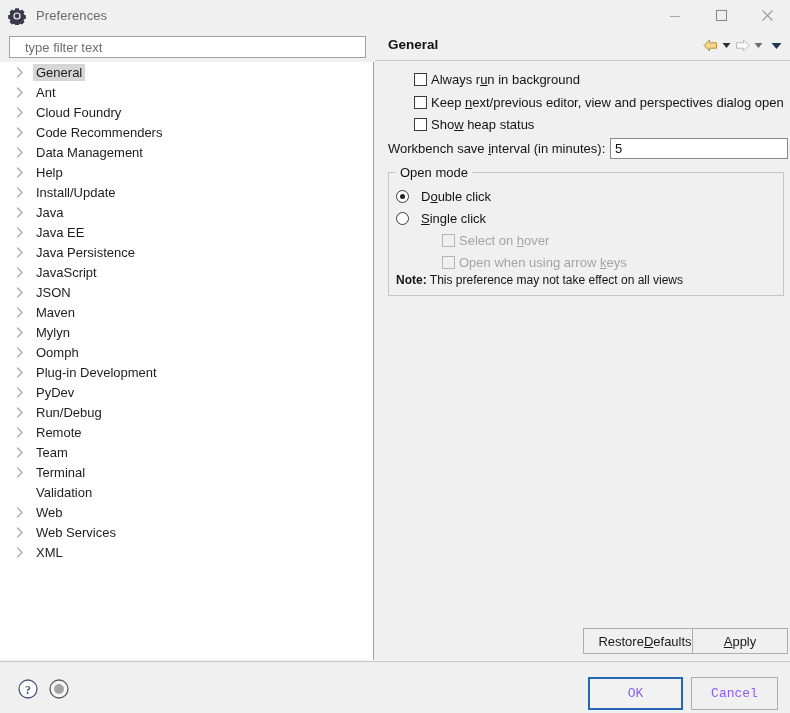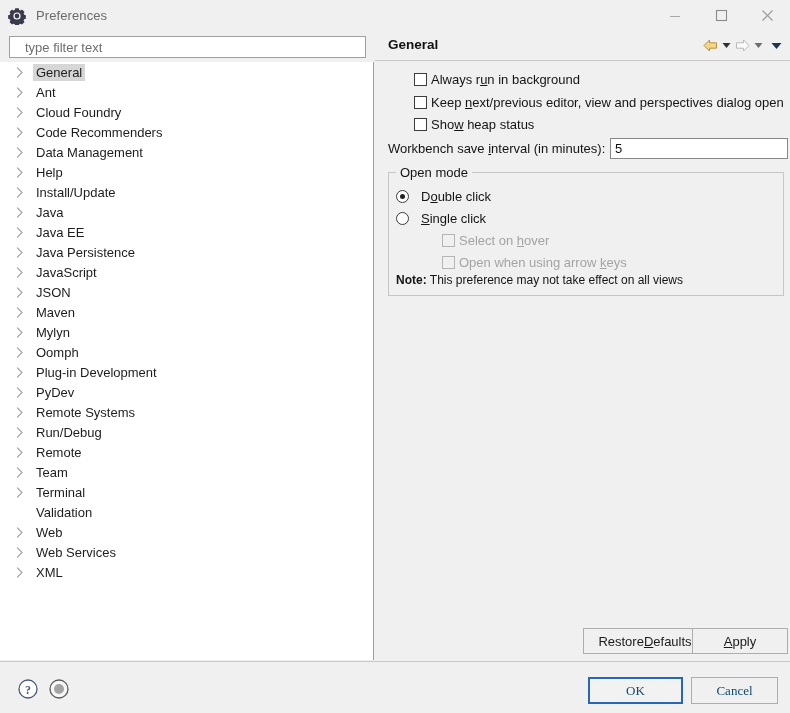--- a/index.html
+++ b/index.html
@@ -275,24 +275,24 @@
     top: 678px;
     width: 22px; height: 22px;
   }
   #help-icon-btn { left: 17px; }
   #record-icon-btn { left: 48px; }
   .cornericon svg { display: block; }
 
   .dlgbtn {
     position: absolute;
     box-sizing: border-box;
-    height: 27px;
-    font-family: Liberation Serif, serif;
-    font-size: 13px;
-    color: #0c4a6e;
+    height: 33px;
+    font-family: Liberation Mono, monospace;
+    font-size: 13px;
+    color: #8b5cf6;
     background: #f0f0f0;
     display: flex;
     align-items: center;
     justify-content: center;
     cursor: default;
   }
   #ok-button {
     left: 588px; top: 677px; width: 95px;
     border: 2px solid #2667b5;
     background: #f2f2f2;
@@ -466,28 +466,20 @@
       </span>
       <span class="tree-label">Plug-in Development</span>
     </div>
     <div class="tree-item">
       <span class="tree-arrow">
         <svg width="8" height="11" viewBox="0 0 8 11">
           <path d="M1.5 1 L6 5.5 L1.5 10" fill="none" stroke="#a8a8a8" stroke-width="1.2" stroke-linecap="round" stroke-linejoin="round"></path>
         </svg>
       </span>
       <span class="tree-label">PyDev</span>
-    </div>
-    <div class="tree-item">
-      <span class="tree-arrow">
-        <svg width="8" height="11" viewBox="0 0 8 11">
-          <path d="M1.5 1 L6 5.5 L1.5 10" fill="none" stroke="#a8a8a8" stroke-width="1.2" stroke-linecap="round" stroke-linejoin="round"></path>
-        </svg>
-      </span>
-      <span class="tree-label">Remote Systems</span>
     </div>
     <div class="tree-item">
       <span class="tree-arrow">
         <svg width="8" height="11" viewBox="0 0 8 11">
           <path d="M1.5 1 L6 5.5 L1.5 10" fill="none" stroke="#a8a8a8" stroke-width="1.2" stroke-linecap="round" stroke-linejoin="round"></path>
         </svg>
       </span>
       <span class="tree-label">Run/Debug</span>
     </div>
     <div class="tree-item">

